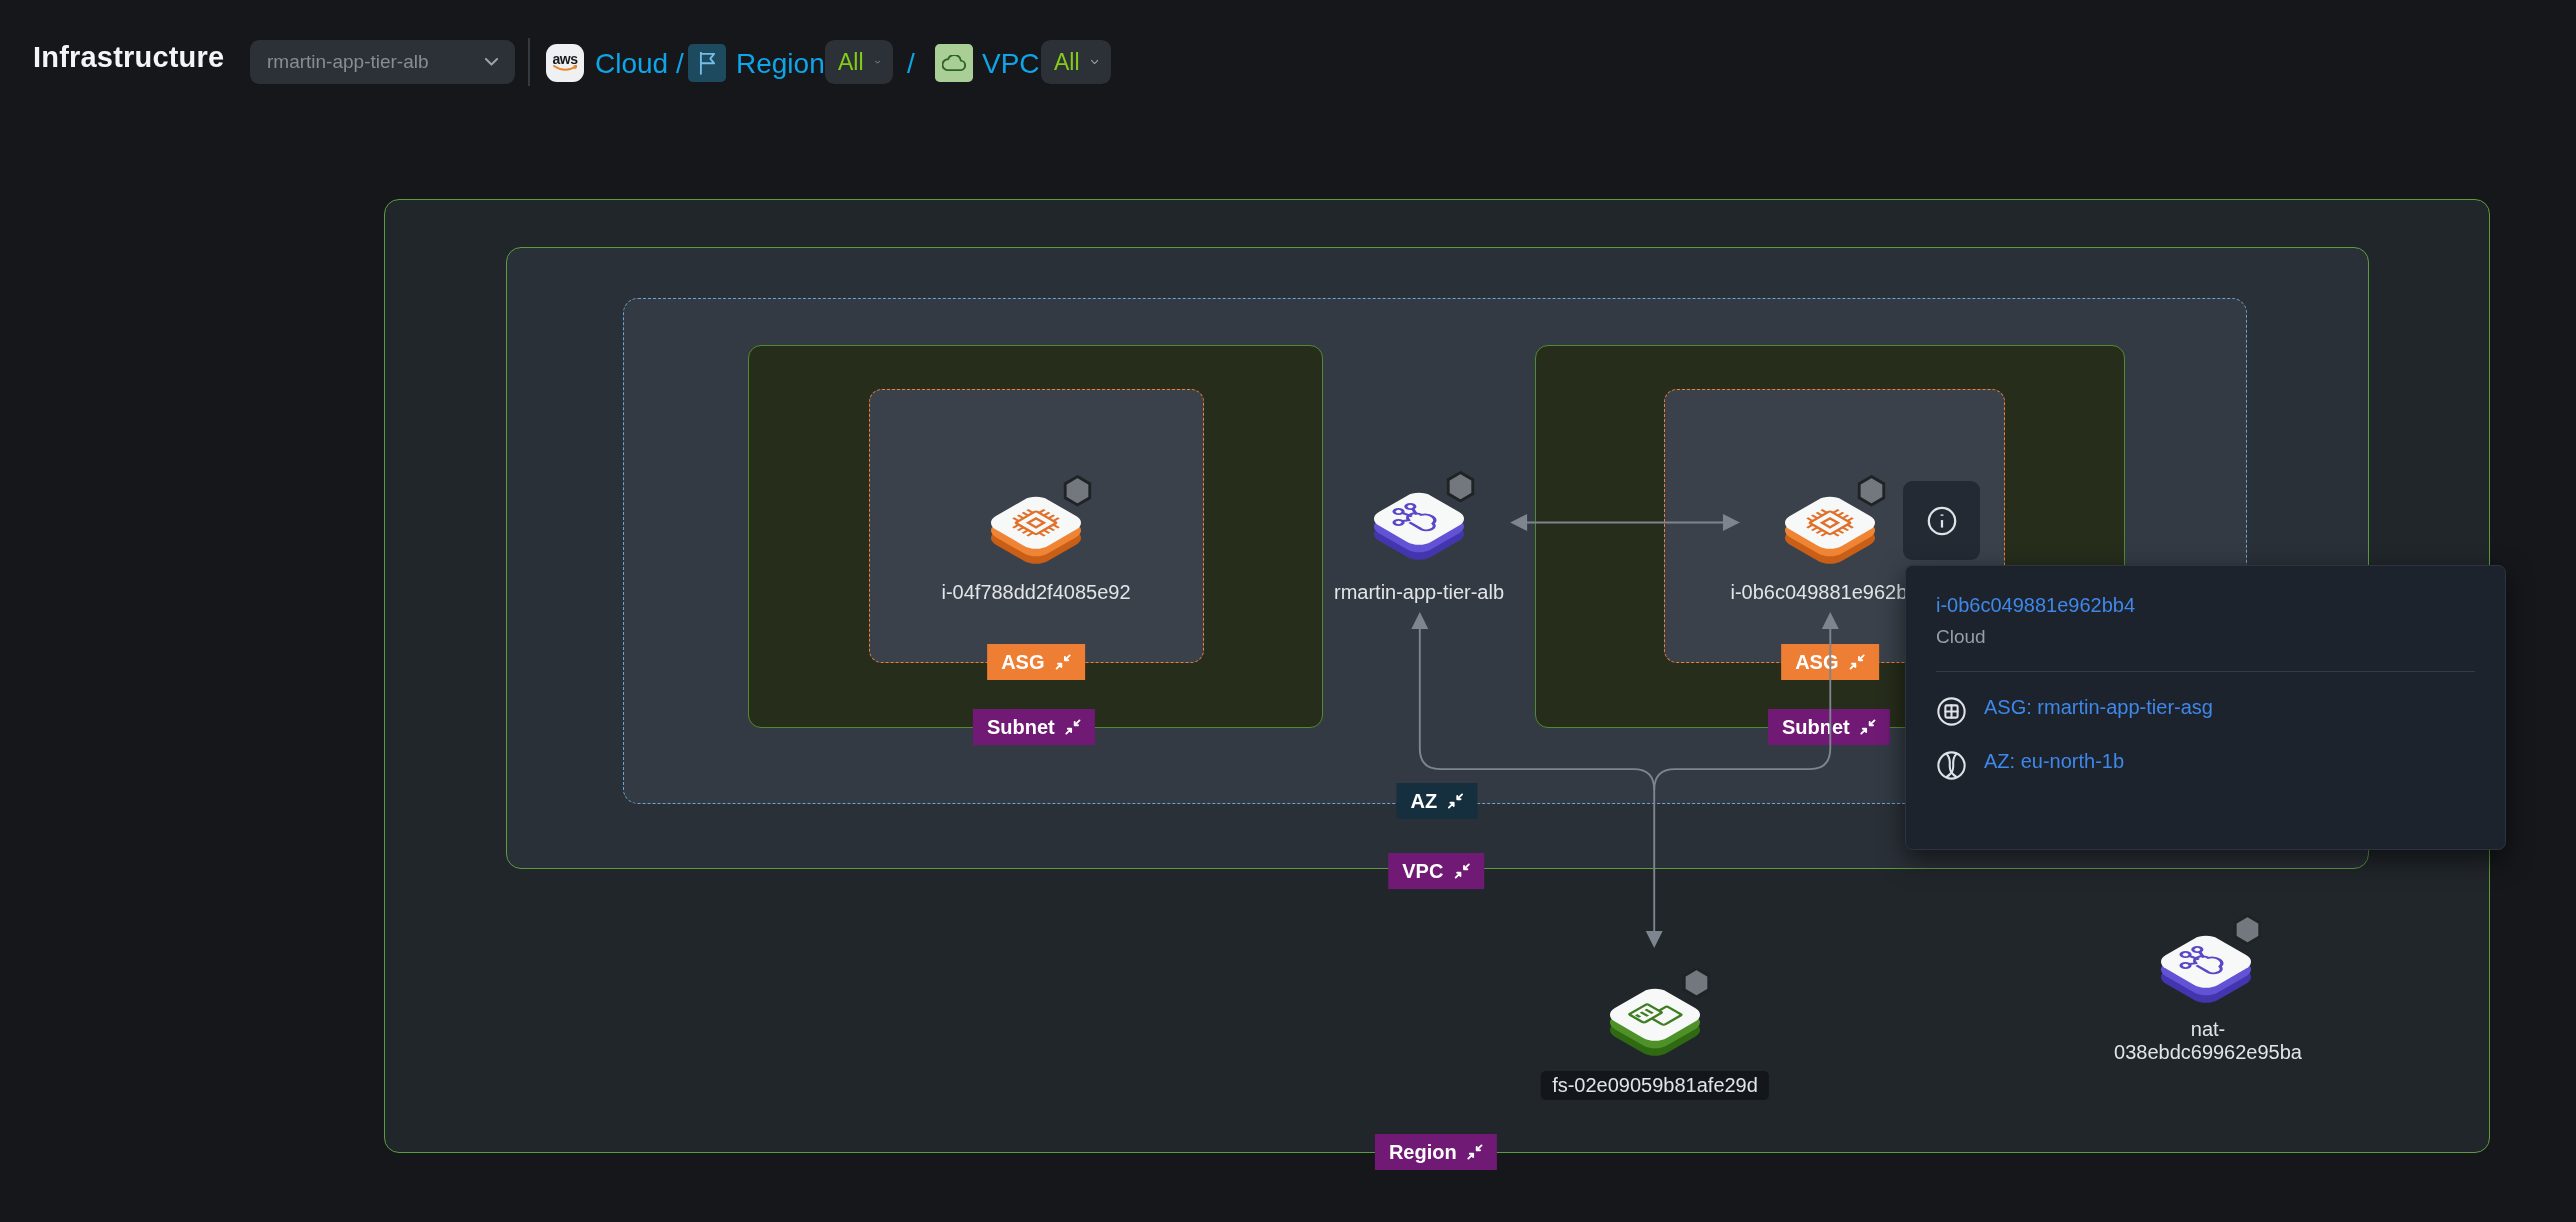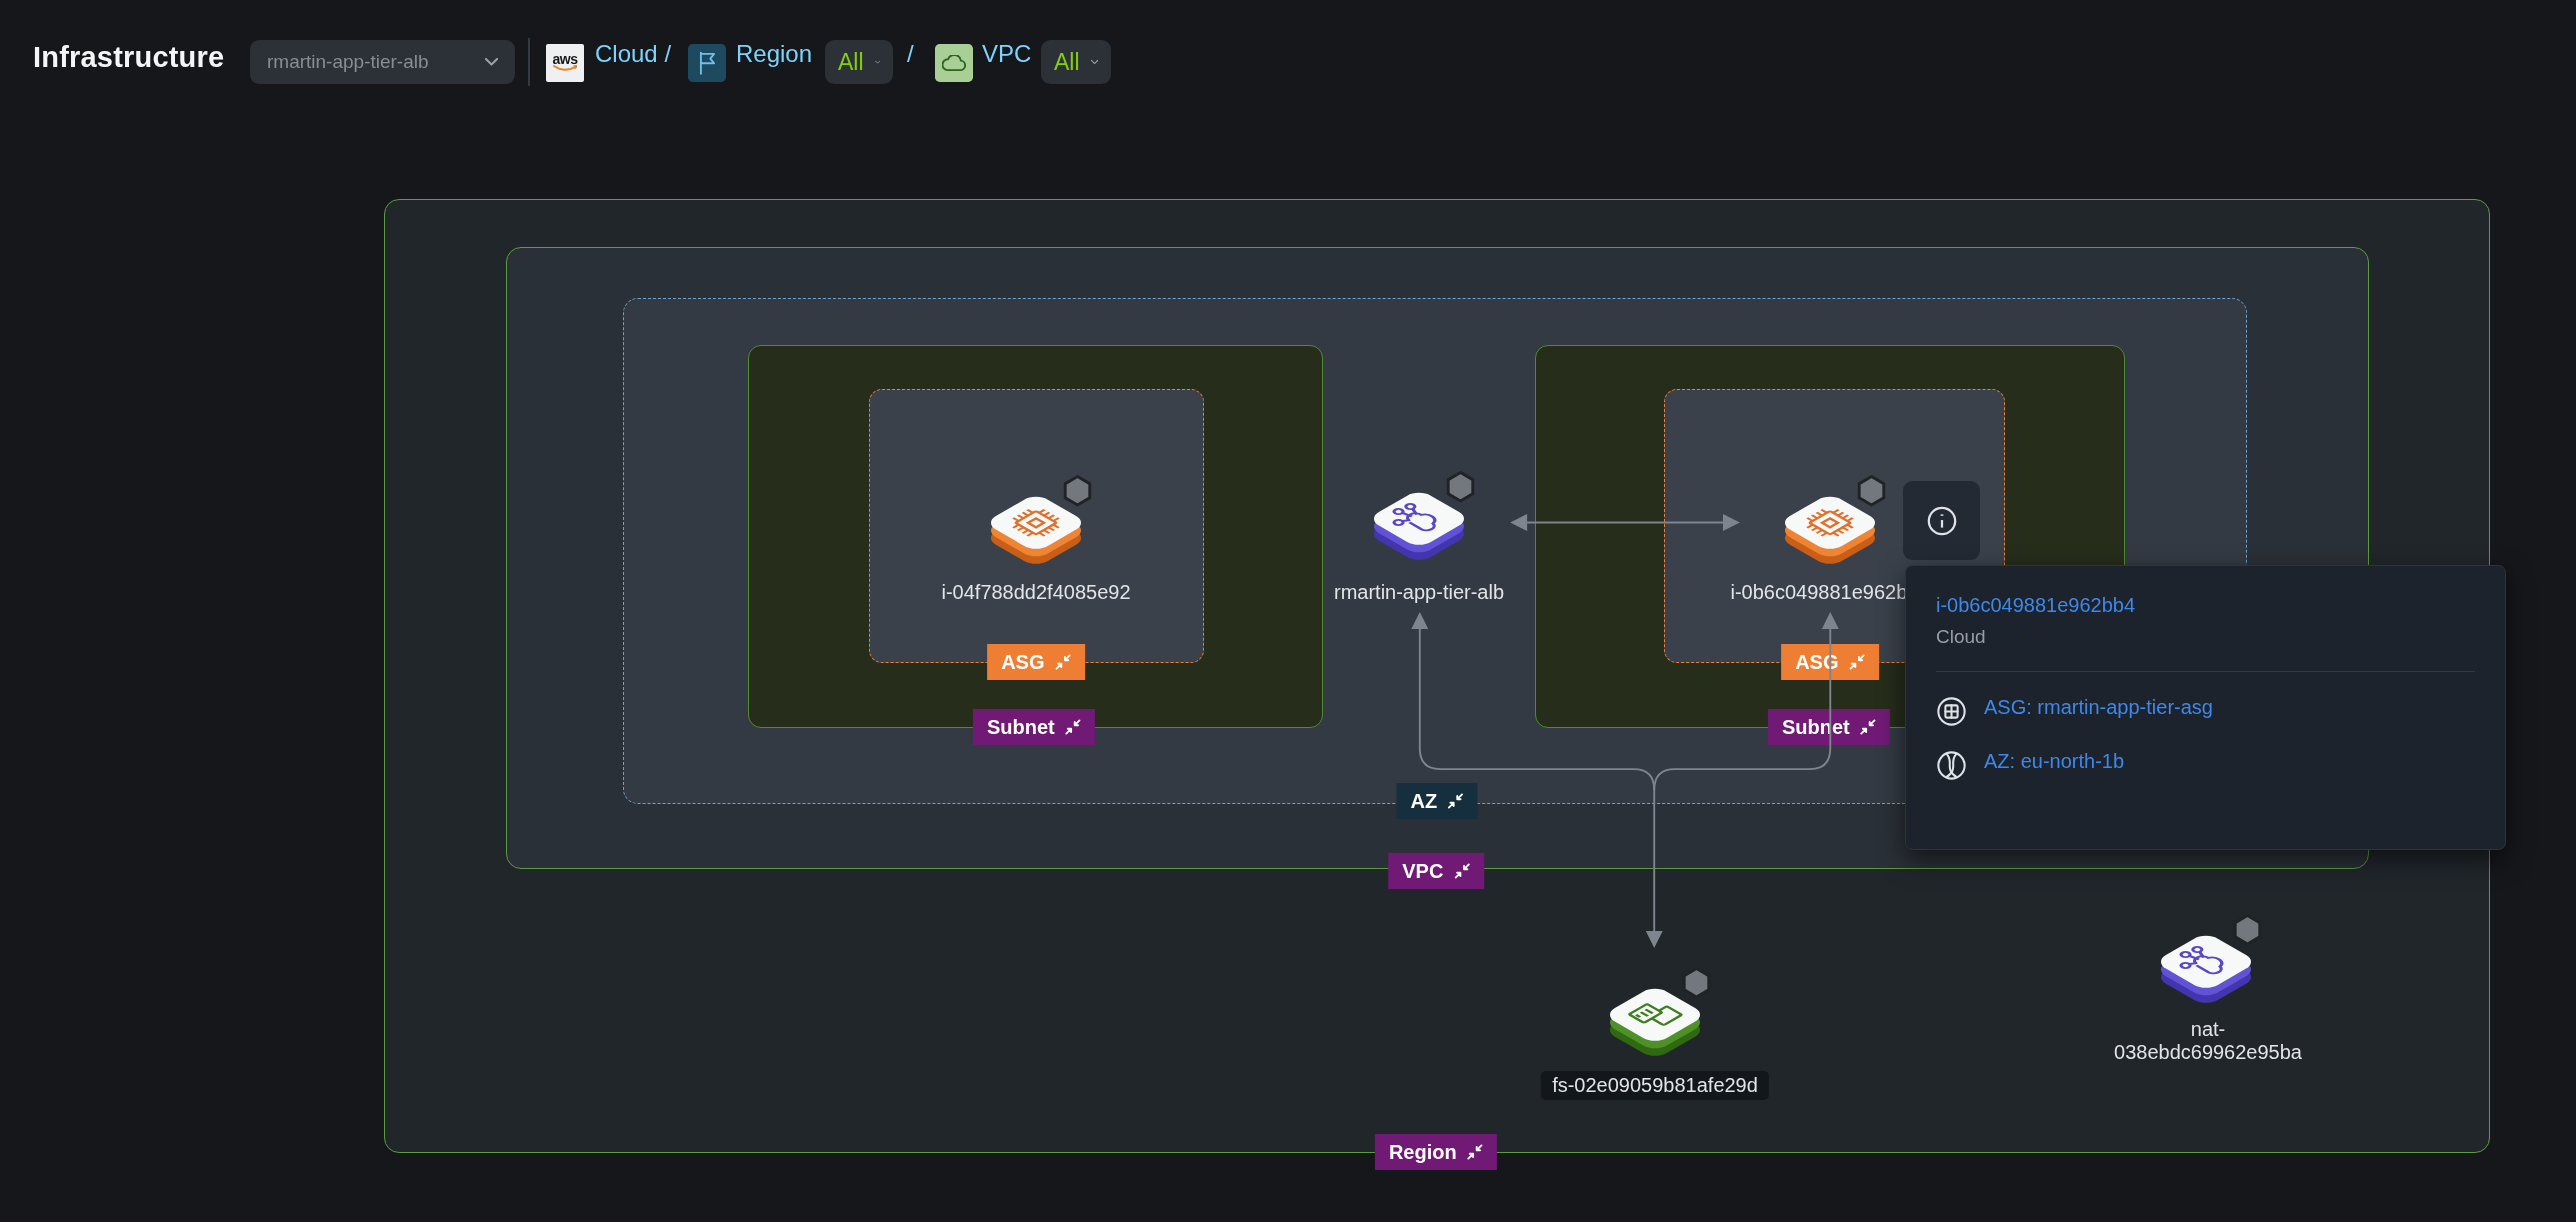--- a/index.html
+++ b/index.html
@@ -11,27 +11,27 @@
   .hdr-title { position:absolute; left:33px; top:41px; font-size:29px; font-weight:700;
                color:#f3f5f6; letter-spacing:0.2px; }
   .pill { position:absolute; top:40px; height:44px; background:#2c3137; border-radius:9.4px;
           display:flex; align-items:center; gap:11.3px; padding:0 17px; cursor:pointer; }
   .pill-resource { left:250px; width:265px; justify-content:space-between; }
   .pill-resource .pill-text { color:#878d94; font-size:19px; }
   .pill-all .pill-text { color:#84cc16; font-size:23px; }
   .chev { width:13px; height:8.5px; stroke:#9aa1a8; stroke-width:2.2; fill:none;
           stroke-linecap:round; stroke-linejoin:round; }
   .hdr-div { position:absolute; left:528px; top:38px; width:1.9px; height:48px; background:#343a41; }
-  .sq-ico { position:absolute; top:44px; width:38px; height:38px; border-radius:2px;
+  .sq-ico { position:absolute; top:44px; width:38px; height:38px; border-radius:11px;
             display:flex; align-items:center; justify-content:center; }
   .aws-box { left:546px; background:#eef0f1; flex-direction:column; }
   .aws-txt { color:#16181b; font-size:14px; font-weight:700; line-height:12.2px; letter-spacing:-0.5px; }
   .flag-box { left:688px; background:#1d4a5e; border-radius:4.7px; }
   .vpc-box  { left:935px; background:#a9cf97; border-radius:4.7px; }
-  .hdr-lbl { position:absolute; top:40px; font-size:24px; color:#7dd3fc; }
+  .hdr-lbl { position:absolute; top:48px; font-size:28px; color:#0ea5e9; }
 
   
   .box { position:absolute; border-radius:15px; }
   .box-region { left:384px; top:199px; width:2106px; height:954px; background:#21262b; border:1.9px solid #5c9c40; }
   .box-vpc    { left:506px; top:247px; width:1863px; height:622px;  background:#2a3037; border:1.9px solid #5c9c40; }
   .box-az     { left:623px; top:298px; width:1624px; height:506px;  background:#333a43; border:1.9px dashed #6ba3d1; }
   .box-subnet { border:1.9px solid #4f8c31; background:#262d1b; border-radius:13px; }
   .box-subnet-l { left:748px;  top:345px; width:575px; height:383px; }
   .box-subnet-r { left:1535px; top:345px; width:590px; height:383px; }
   .box-asg { border:1.9px dashed #ef7f31; background:#3a414b; border-radius:13px; }

